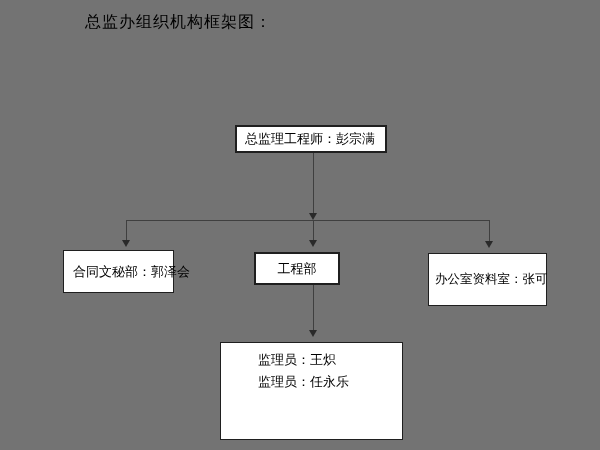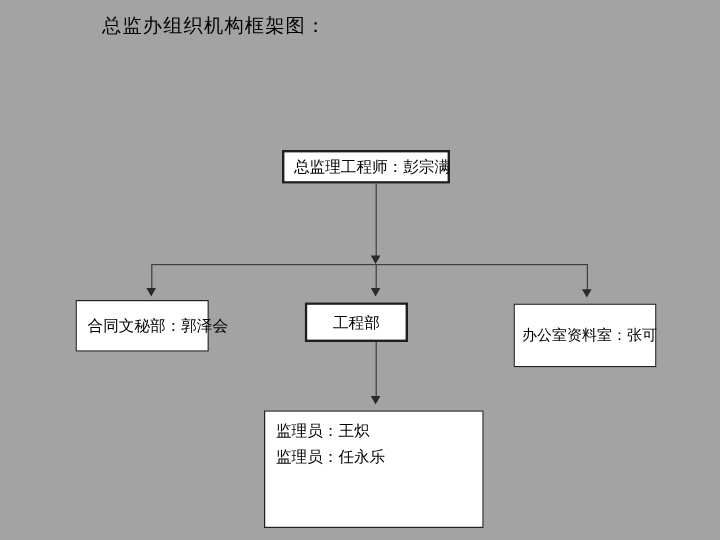--- a/index.html
+++ b/index.html
@@ -4,21 +4,21 @@
 <style>
   html, body {
     margin: 0;
     padding: 0;
     background: #ffffff;
   }
   .page {
     position: relative;
     width: 600px;
     height: 450px;
-    background: #a3a3a3;
+    background: #737373;
     font-family: "DejaVu Sans", sans-serif;
     color: #000000;
     overflow: hidden;
   }
   .page-title {
     position: absolute;
     left: 85px;
     top: 12px;
     font-size: 16px;
     letter-spacing: 1px;
@@ -30,21 +30,21 @@
     background: #ffffff;
     border: 1px solid #1f1f1f;
     box-sizing: border-box;
     font-size: 13px;
     display: flex;
     align-items: center;
     white-space: nowrap;
   }
   .node-chief {
     left: 235px; top: 125px;
-    width: 140px; height: 28px;
+    width: 152px; height: 28px;
     border-width: 2px;
     padding-left: 8px;
   }
   .node-contract {
     left: 63px; top: 250px;
     width: 111px; height: 43px;
     padding-left: 9px;
   }
   .node-engineering {
     left: 254px; top: 252px;
@@ -60,20 +60,21 @@
   }
   .node-supervisors {
     left: 220px; top: 342px;
     width: 183px; height: 98px;
     padding: 6px 0 0 9px;
     display: block;
   }
   .supervisor-line {
     line-height: 22px;
     font-size: 13px;
+    margin-left: 28px;
   }
   .line {
     position: absolute;
     background: #3f3f3f;
   }
   .line-v { width: 1px; }
   .line-h { height: 1px; }
   .arrow-down {
     position: absolute;
     width: 0; height: 0;

